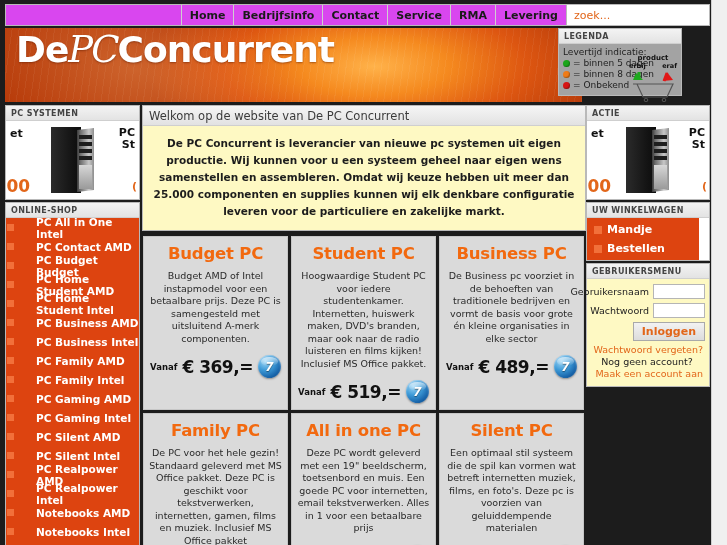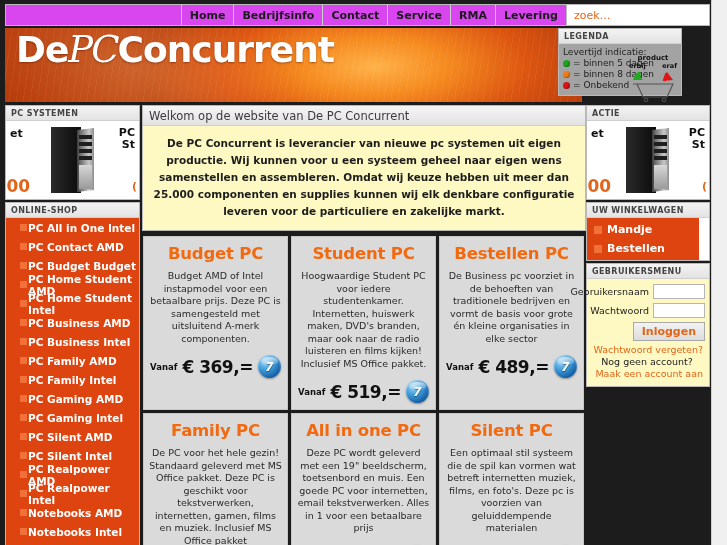--- a/index.html
+++ b/index.html
@@ -124,22 +124,22 @@
      background:linear-gradient(90deg,#2b2b2b,#141414 70%,#0c0c0c); }
   .tower .front { position:absolute; left:26px; top:2px; width:17px; height:62px;
      background:linear-gradient(90deg,#3a3a3a 0%, #6f6f6f 20%, #9a9a9a 45%, #c8c8c8 70%, #8e8e8e 100%);
      transform:skewY(-6deg); }
   .tower .bay { position:absolute; left:28px; width:13px; height:4px; background:#1e1e1e; }
   .tower .panel2 { position:absolute; left:28px; top:38px; width:13px; height:24px;
      background:linear-gradient(180deg,#d7d7d7,#9a9a9a); }
 
   .shoplist { background:#dd4410; padding:0; }
   .shopitem {
-    display:flex; align-items:center; gap:1px;
-    height:19px; padding-left:14px;
+    display:flex; align-items:center; gap:22px;
+    height:19px; padding-left:1px;
     color:#fff; font-size:10.5px; font-weight:bold;
     font-family:"DejaVu Sans", sans-serif;
     cursor:pointer; text-decoration:none;
   }
   .shopitem .sq { width:7px; height:7px; background:#f2703a; flex:none; }
 
   
   .mainhead {
     height:20px; line-height:20px;
     background:linear-gradient(180deg,#f5f5f5 0%, #e2e2e2 100%);
@@ -402,21 +402,21 @@
           <div class="pricerow">
             <span class="vanaf">Vanaf</span>
             <span class="amount">€ 519,=</span>
             <span class="win7">
                 <span>7</span>
               </span>
           </div>
         </div>
 
         <div class="card">
-          <h3>Bestellen PC</h3>
+          <h3>Business PC</h3>
           <p>De Business pc voorziet in de behoeften van traditionele bedrijven en vormt de basis voor grote én kleine organisaties in elke sector</p>
           <div class="pricerow">
             <span class="vanaf">Vanaf</span>
             <span class="amount">€ 489,=</span>
             <span class="win7">
                 <span>7</span>
               </span>
           </div>
         </div>
 

